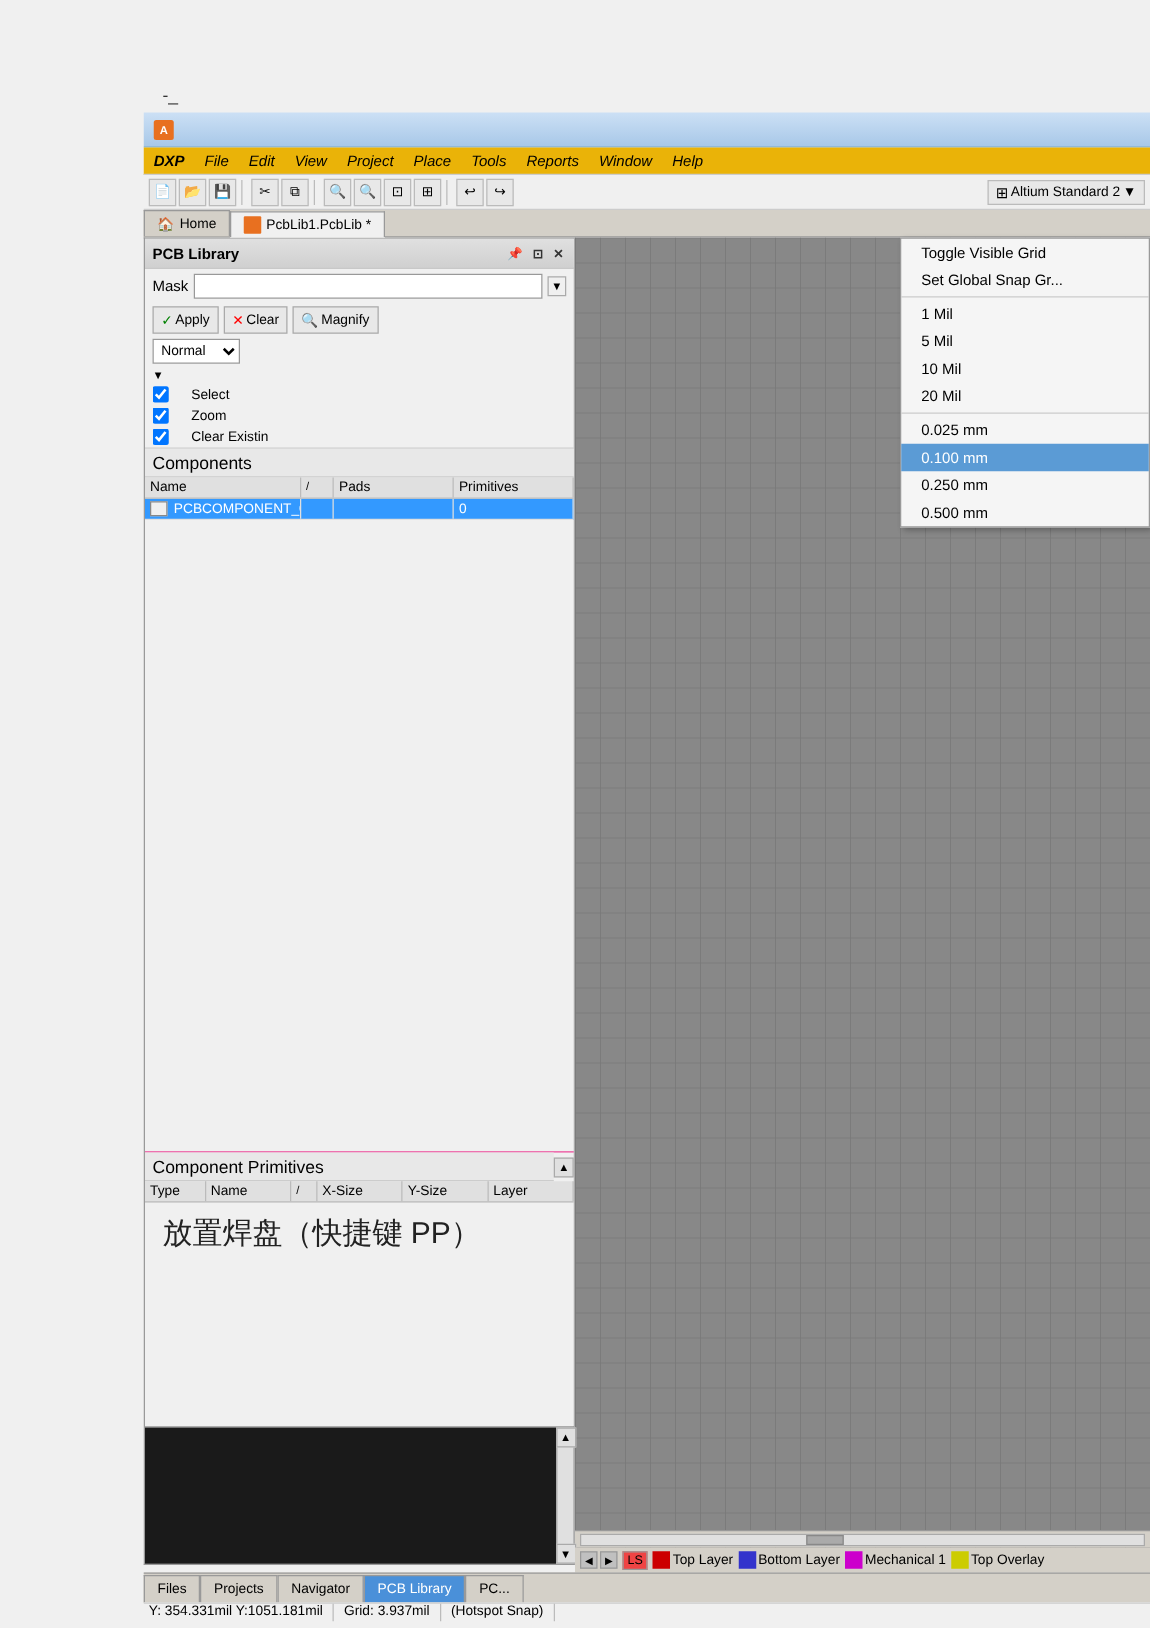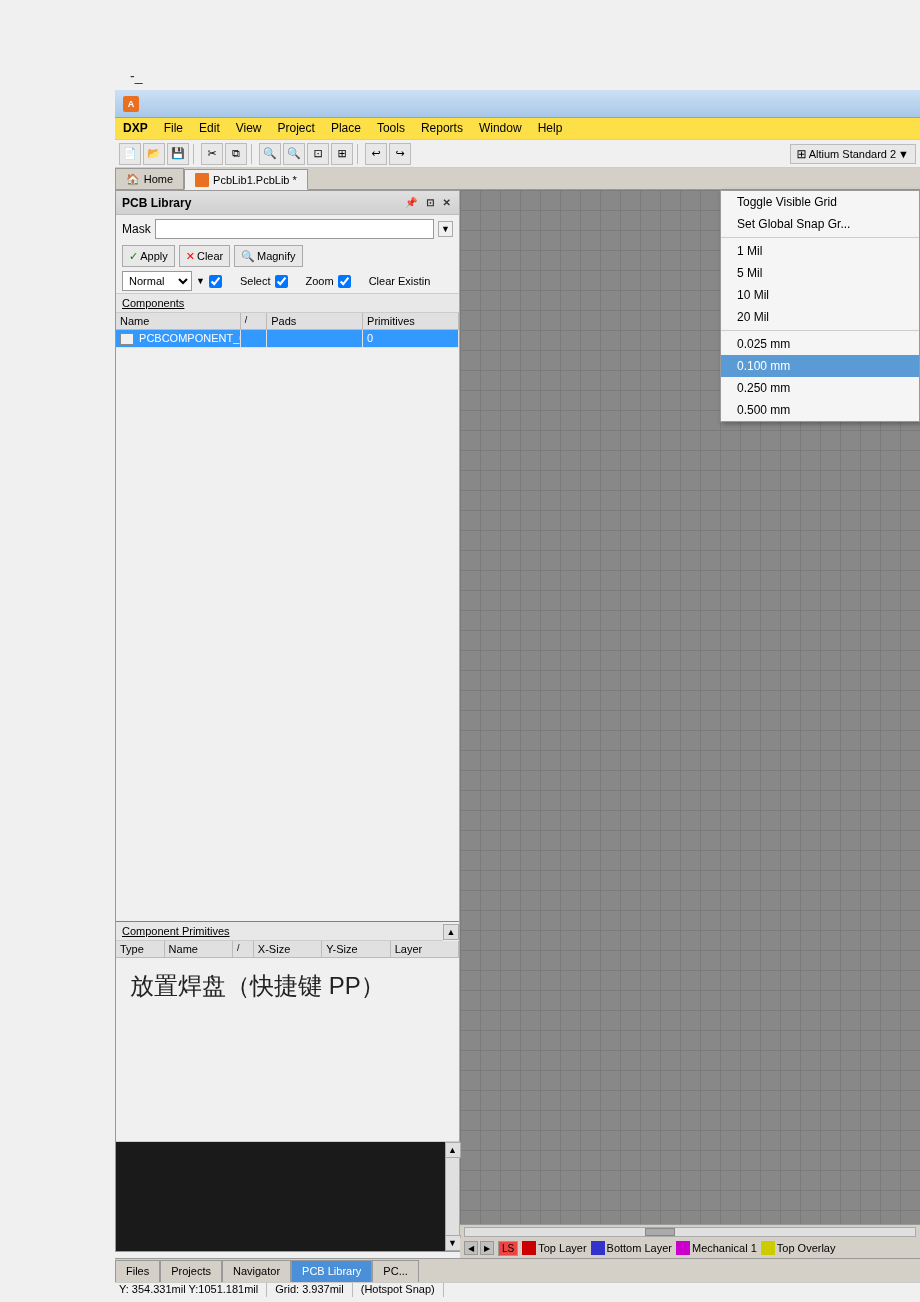--- a/index.html
+++ b/index.html
@@ -39,30 +39,31 @@
       font-size: 9px;
       font-weight: bold;
     }
     .title-bar-text {
       font-size: 12px;
       color: #1a1a1a;
     }
 
     
     .menu-bar {
-      background: #fde047;
-      display: flex;
-      align-items: flex-end;
+      background: #eab308;
+      display: flex;
+      align-items: center;
       gap: 0;
       border-bottom: 1px solid #ccc;
       position: absolute;
       top: 118px;
       left: 115px;
       right: 0;
       height: 22px;
+      font-style: italic;
     }
     .menu-item {
       padding: 2px 8px;
       cursor: pointer;
       color: #000;
       font-size: 12px;
       height: 22px;
       display: flex;
       align-items: center;
     }
@@ -265,23 +266,24 @@
       padding: 2px 6px;
       background: #e8e8e8;
       border: 1px solid #aaa;
       cursor: pointer;
       font-size: 11px;
       height: 22px;
     }
 
     .normal-row {
       display: flex;
-      align-items: center;
+      align-items: flex-start;
       padding: 2px 6px;
       gap: 4px;
+      flex-direction: column;
     }
     .normal-select {
       height: 20px;
       border: 1px solid #999;
       background: white;
       font-size: 11px;
       padding: 0 2px;
       width: 70px;
     }
     .checkbox-label {
@@ -296,24 +298,23 @@
     
     .components-section {
       flex: 1;
       display: flex;
       flex-direction: column;
       border-top: 1px solid #ccc;
       min-height: 0;
     }
     .section-label {
       padding: 3px 6px;
-      font-size: 11px;
+      font-size: 14px;
       background: #e8e8e8;
       border-bottom: 1px solid #ccc;
-      text-decoration: underline;
     }
     .table-header {
       display: flex;
       background: #e0e0e0;
       border-bottom: 1px solid #bbb;
     }
     .table-header-cell {
       padding: 2px 4px;
       font-size: 11px;
       border-right: 1px solid #bbb;

